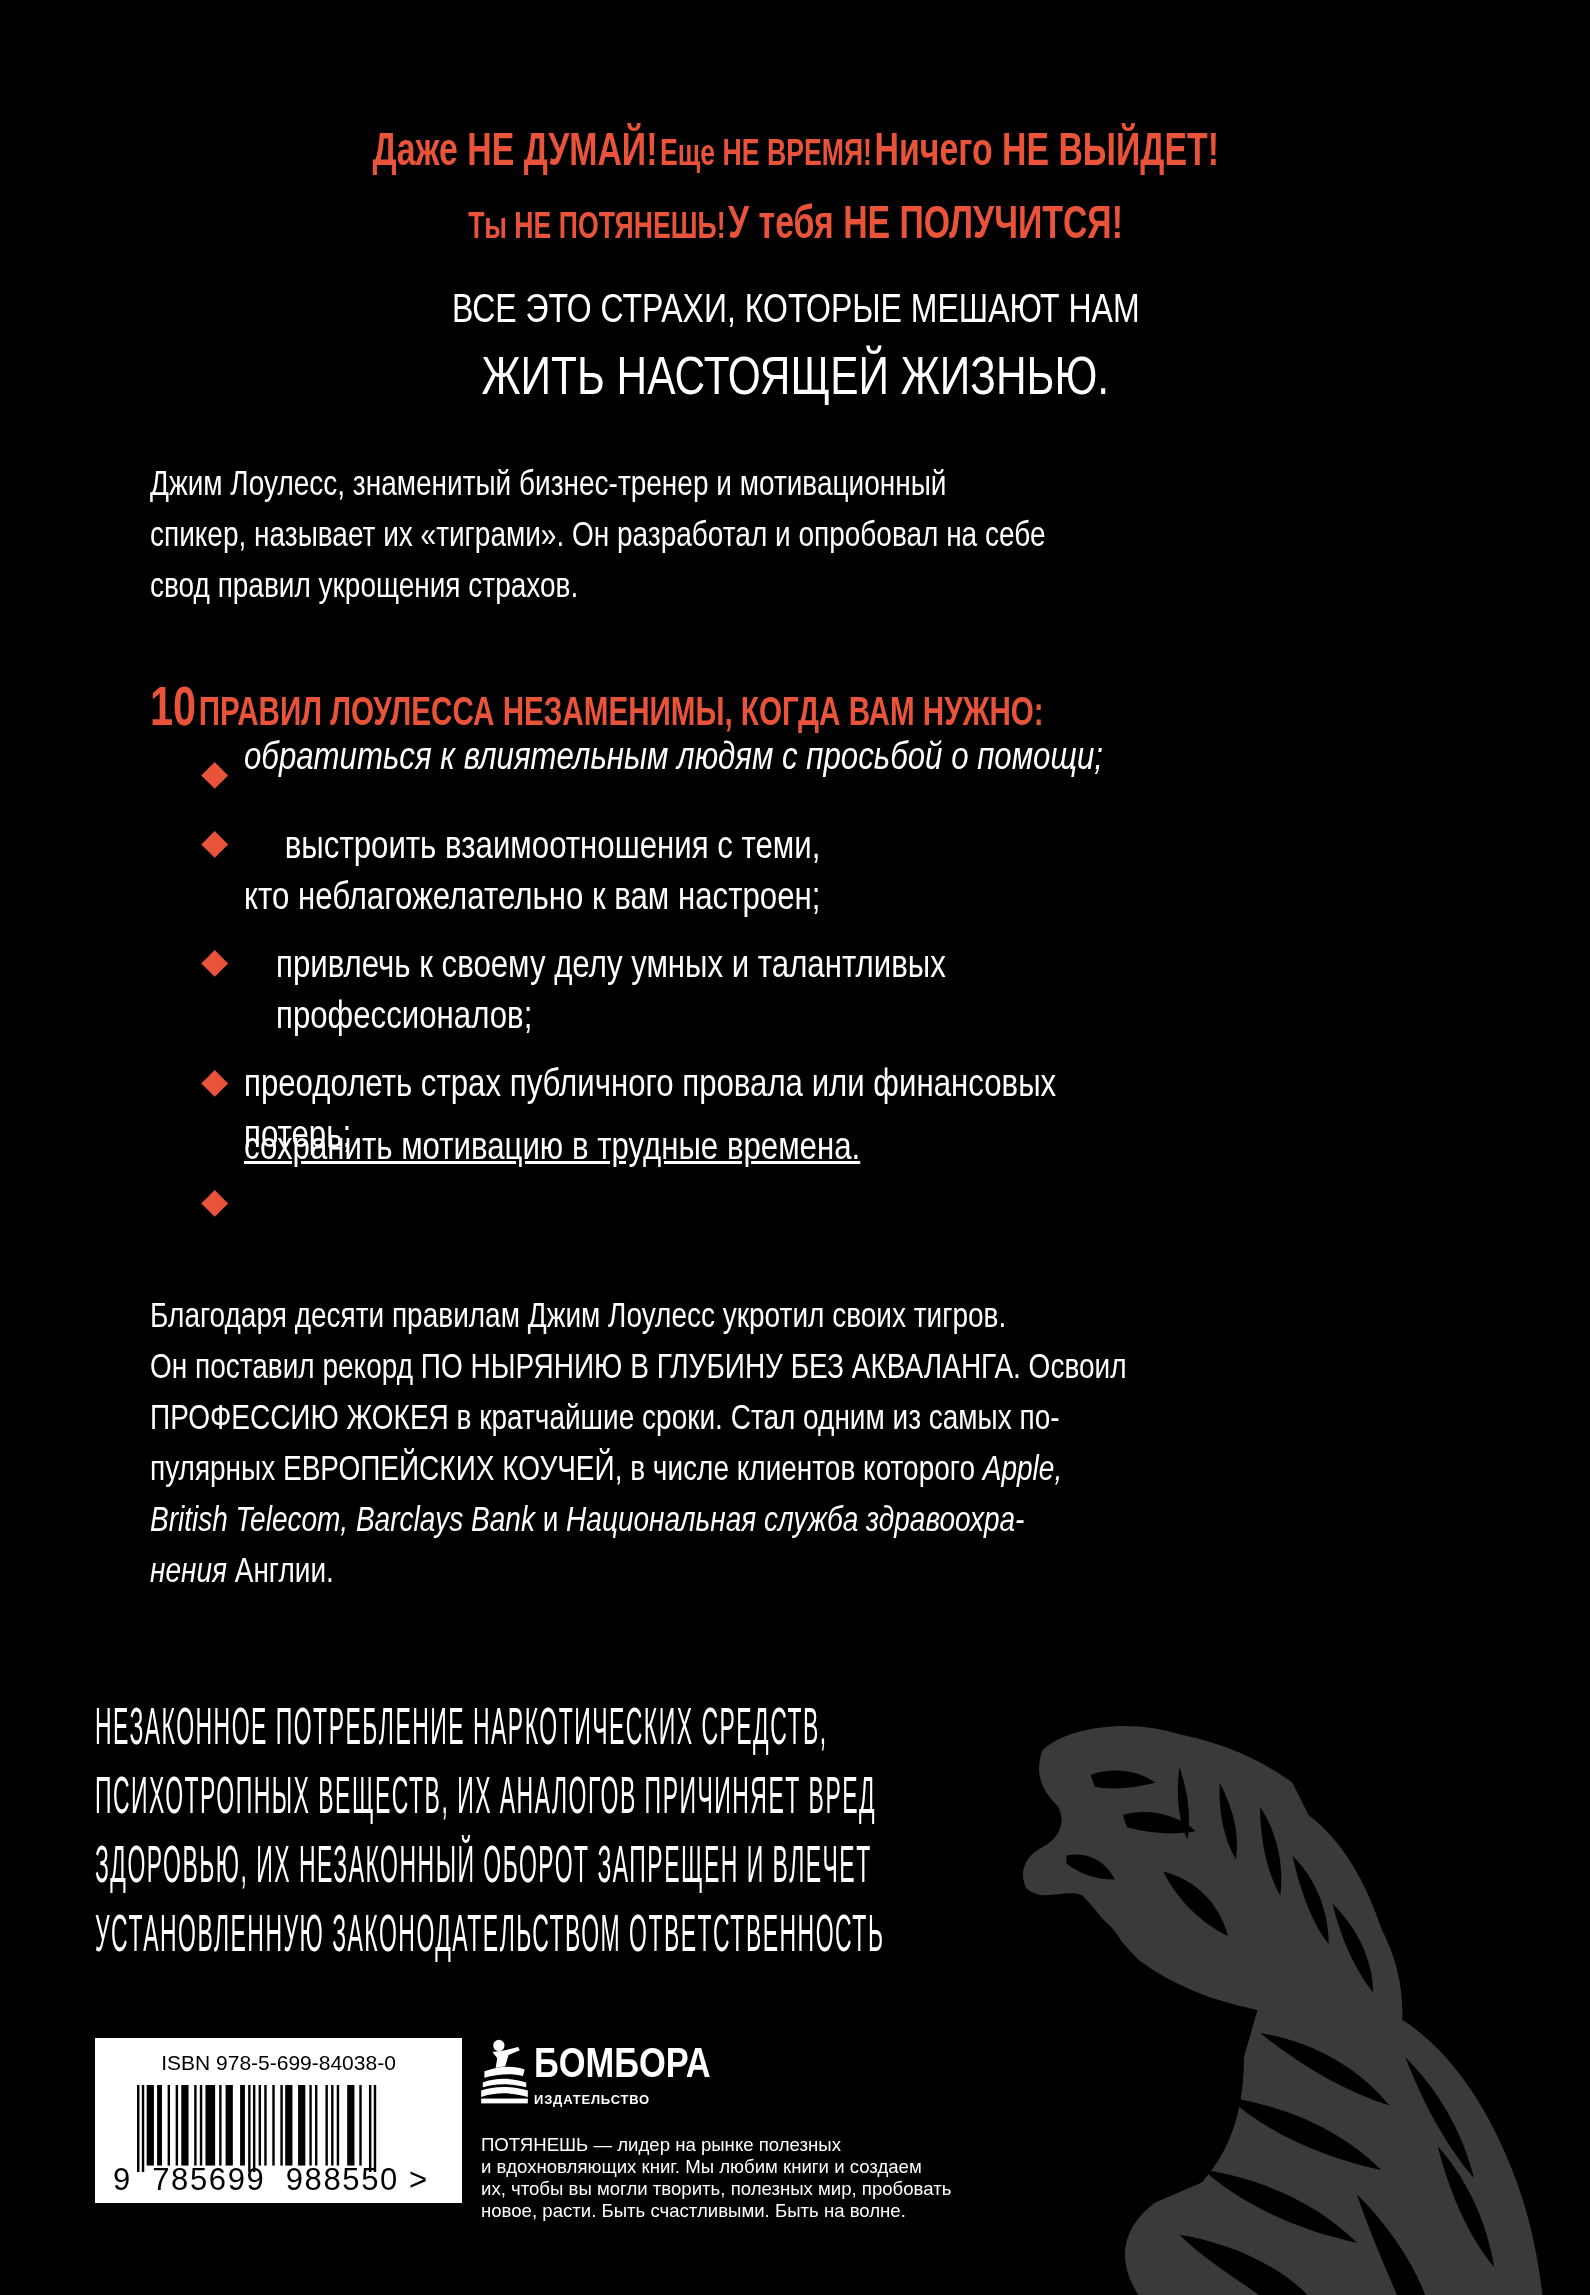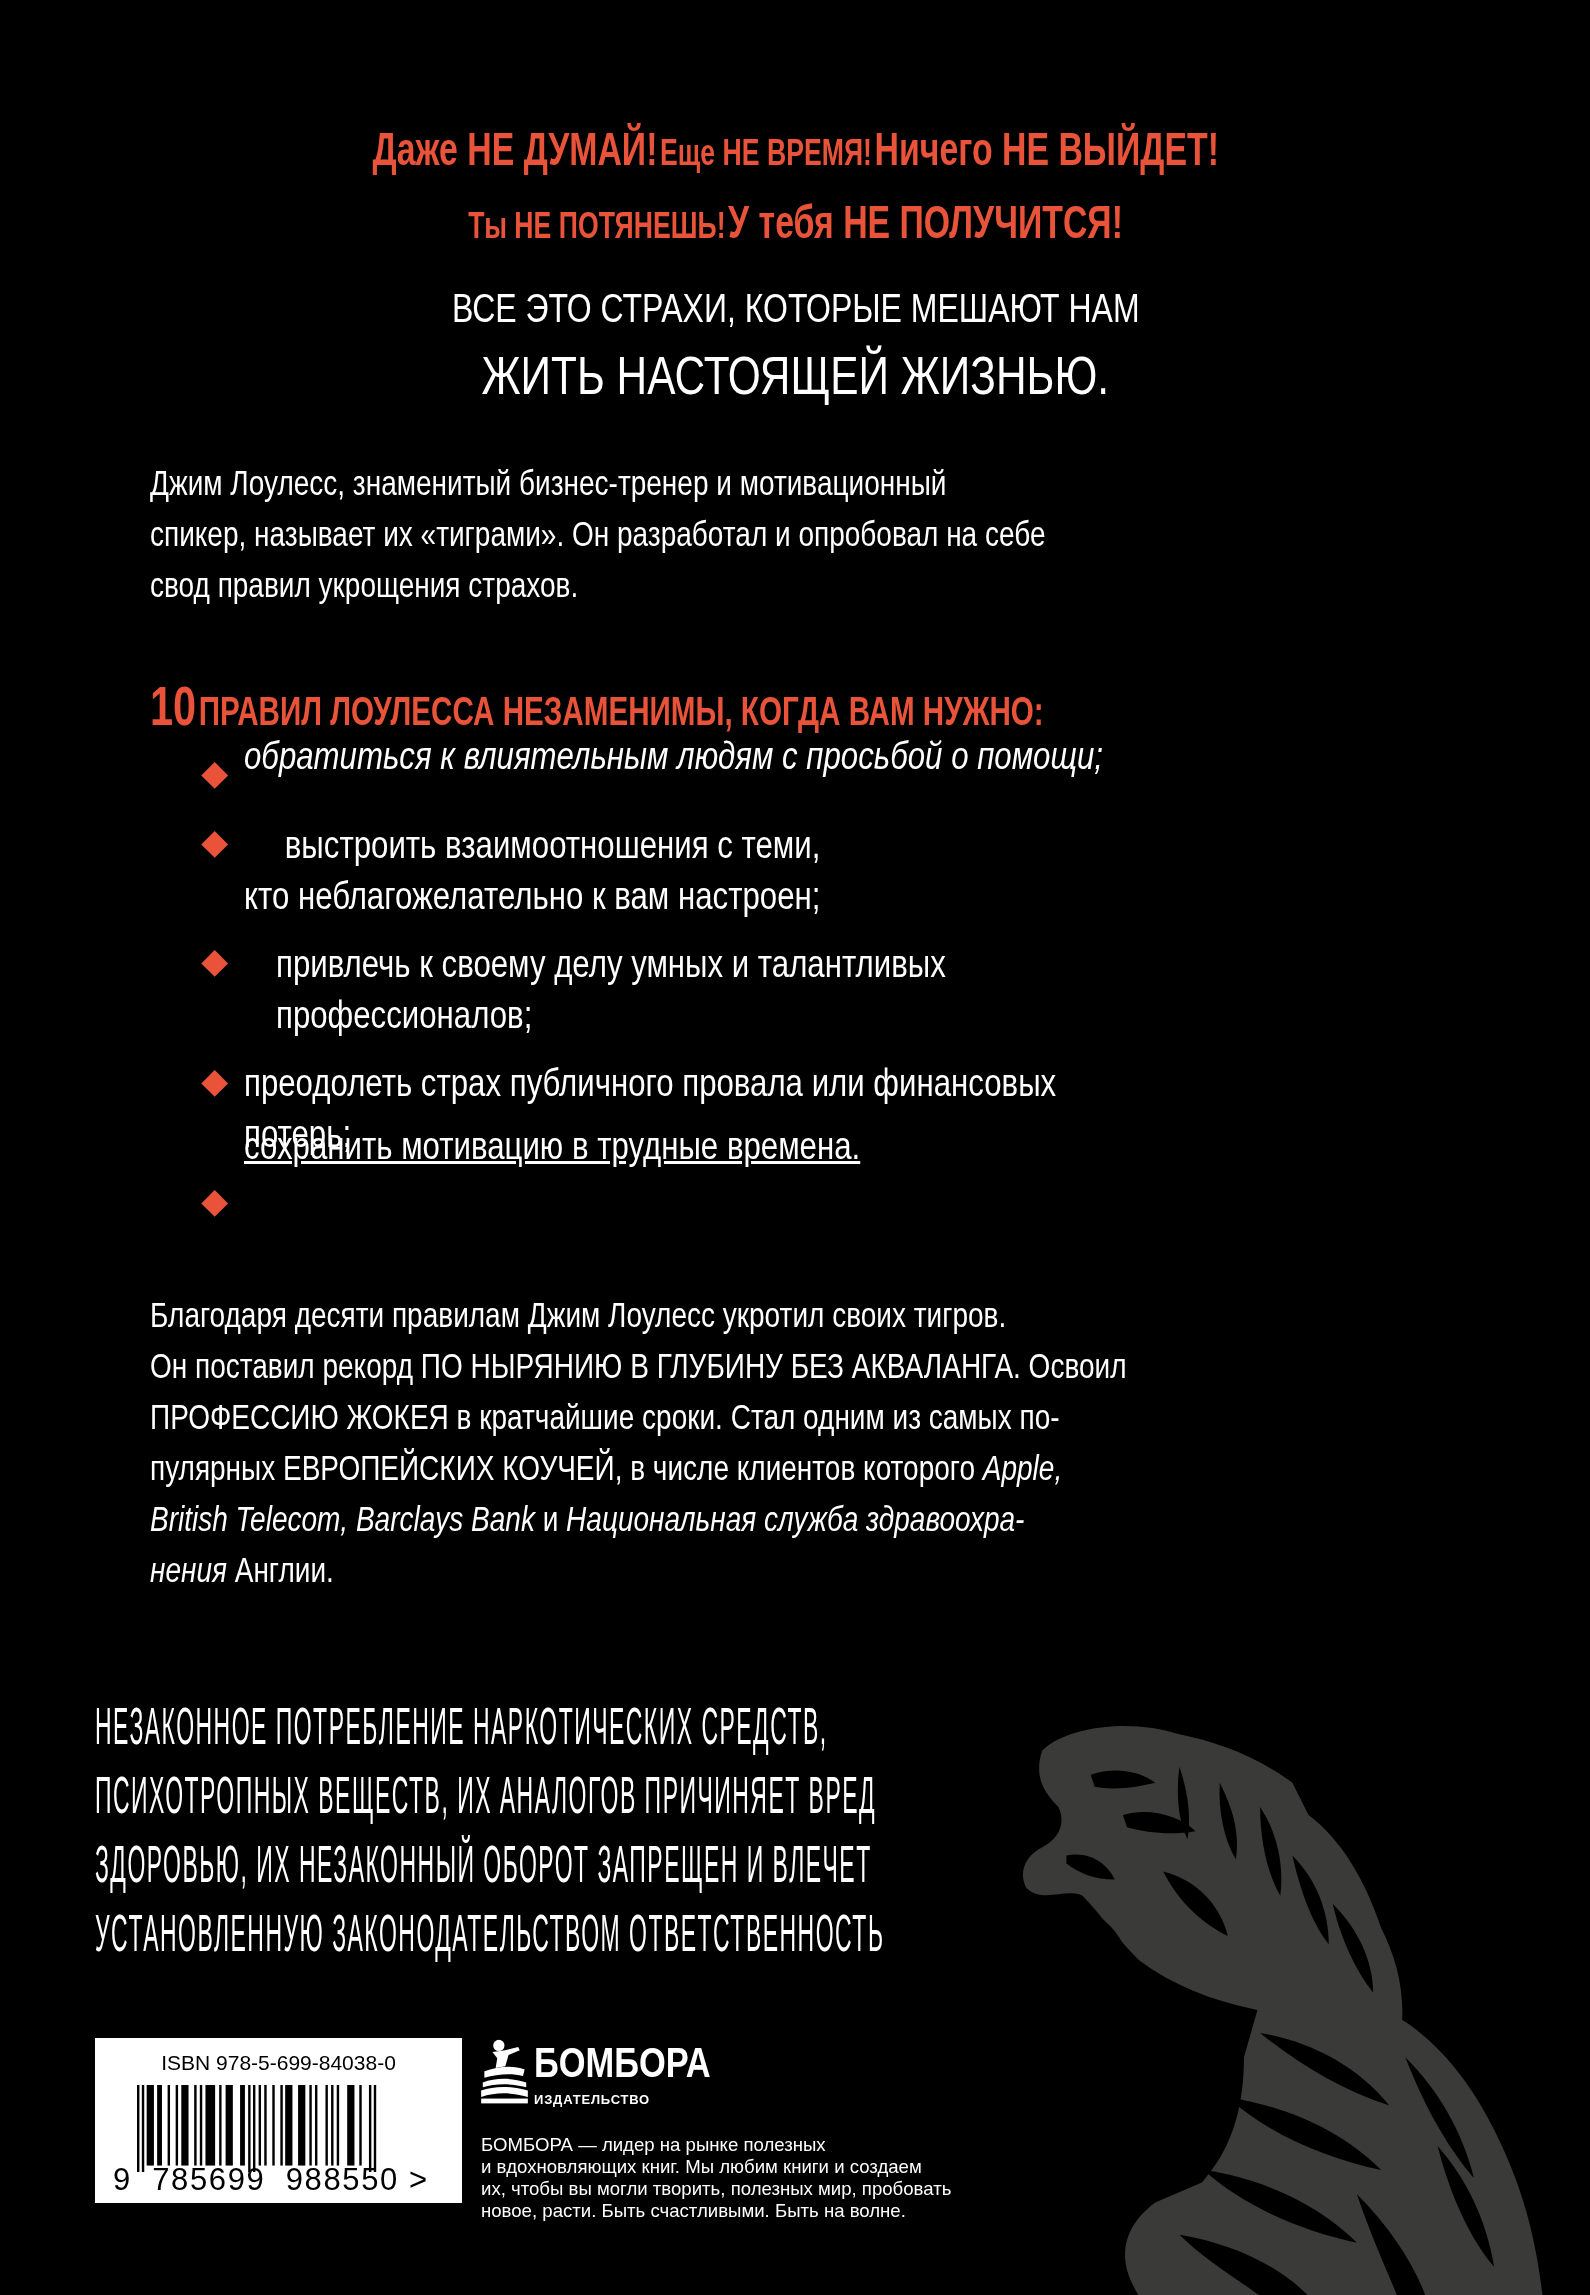--- a/index.html
+++ b/index.html
@@ -209,18 +209,18 @@
       <path d="M2 54 C18 48 38 48 56 54 L56 60 C38 55 18 55 2 60 Z"></path>
       <path d="M0 64 C16 58 38 58 58 64 L58 72 C38 66 18 66 0 72 Z"></path>
       <rect x="0" y="74" width="58" height="6"></rect>
     </g>
   </svg>
   <div class="logo-title">БОМБОРА</div>
   <div class="logo-sub">ИЗДАТЕЛЬСТВО</div>
 </div>
 
 <div class="pub-desc">
-  <span>БОМБОРА — лидер на рынке полезных</span>
+  <span>ПОТЯНЕШЬ — лидер на рынке полезных</span>
   <span>и вдохновляющих книг. Мы любим книги и создаем</span>
   <span>их, чтобы вы могли творить, полезных мир, пробовать</span>
   <span>новое, расти. Быть счастливыми. Быть на волне.</span>
 </div>
 
 
 </body></html>

